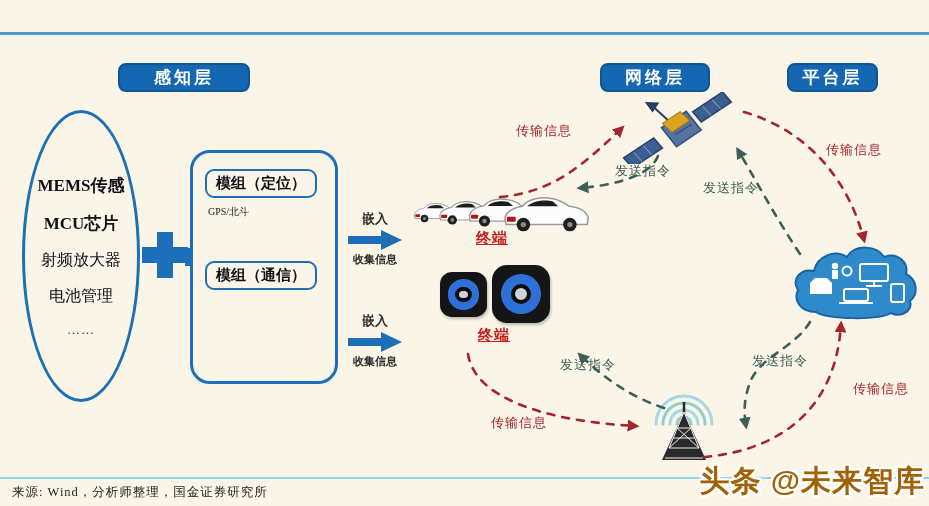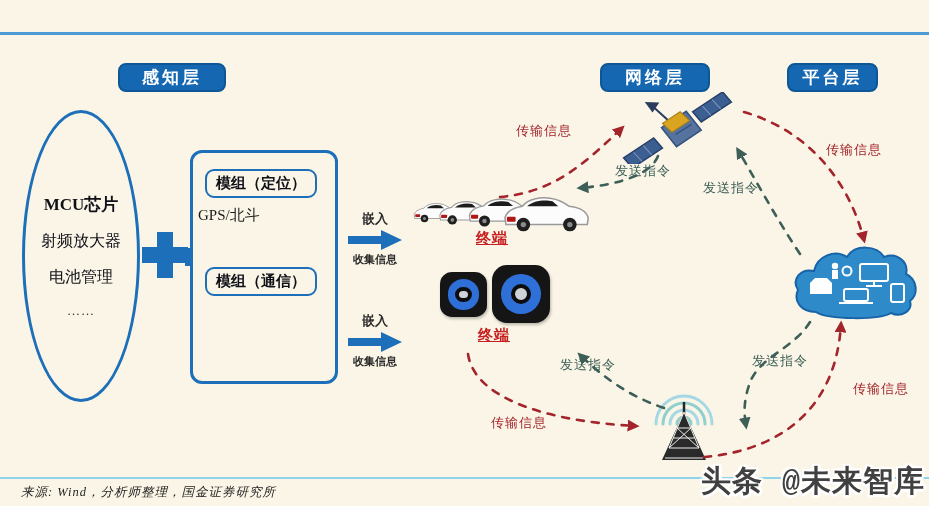--- a/index.html
+++ b/index.html
@@ -20,54 +20,54 @@
     background:#4D9BD5;
   }
   
   .pill {
     position:absolute; height:29px; border-radius:8px;
     background:#1467B0; border:2px solid #0E5796;
     color:#fff; font-size:17px; font-weight:bold; letter-spacing:3px;
     display:flex; align-items:center; justify-content:center;
     box-sizing:border-box;
   }
-  .pill-1 { left:118px; top:63px; width:108px; }
+  .pill-1 { left:118px; top:63px; width:132px; }
   .pill-2 { left:600px; top:63px; width:110px; }
   .pill-3 { left:787px; top:63px; width:91px; }
   
   .ellipse {
     position:absolute; left:22px; top:110px; width:118px; height:292px;
     border:3px solid #1C6FB8; border-radius:50%;
     display:flex; flex-direction:column; align-items:center; justify-content:center;
     gap:15px; box-sizing:border-box;
     font-family:"Liberation Serif", serif; color:#101018;
   }
   .e-item { font-size:16px; white-space:nowrap; }
   .e-bold { font-weight:bold; font-size:17px; }
   .e-dots { font-size:13px; letter-spacing:1px; color:#333; }
   
   .plus { position:absolute; left:142px; top:232px; width:46px; height:46px; }
   .plus .ph { position:absolute; left:0; top:15px; width:46px; height:16px; background:#1C6FB8; }
   .plus .pv { position:absolute; left:15px; top:0; width:16px; height:46px; background:#1C6FB8; }
   
   .modbox {
     position:absolute; left:190px; top:150px; width:148px; height:234px;
-    border:3px solid #1C6FB8; border-radius:12px; box-sizing:border-box;
+    border:3px solid #1C6FB8; border-radius:20px; box-sizing:border-box;
     font-family:"Liberation Serif", serif;
   }
   .mod-notch { position:absolute; left:-8px; top:95px; width:8px; height:18px; background:#1C6FB8; }
   .mod-title {
     margin:16px 0 0 12px; display:inline-block; width:fit-content;
     border:2.5px solid #1C6FB8; border-radius:9px; padding:3px 9px;
     font-weight:bold; font-size:15px; color:#101018; white-space:nowrap;
   }
   .mt2 { margin-top:42px;text-align:right; }
   .mod-body {
-    margin:8px 0 0 5px; width:118px;
-    font-size:15px; color:#1a1a1a; line-height:1.25; word-break:break-all;
+    margin:8px 0 0 15px; width:118px;
+    font-size:10px; color:#1a1a1a; line-height:1.25; word-break:break-all;
   }
   
   .embed-group { position:absolute; width:58px; text-align:center;
     font-family:Liberation Mono, monospace; color:#2a2a2a;margin-top:16px; }
   .eg1 { left:346px; top:194px; }
   .eg2 { left:346px; top:296px; }
   .embed-label { font-size:13px; font-weight:bold; margin-bottom:2px; }
   .collect-label { font-size:11px; font-weight:bold; margin-top:2px; white-space:nowrap; }
   .fat-arrow { display:block; margin:0 auto; }
   
@@ -102,44 +102,44 @@
   .fl2 { left:615px; top:162px; }
   .fl3 { left:826px; top:141px; }
   .fl4 { left:703px; top:179px; }
   .fl5 { left:752px; top:352px; }
   .fl6 { left:853px; top:380px; }
   .fl7 { left:560px; top:356px; }
   .fl8 { left:491px; top:414px; }
   
   .footer-rule { position:absolute; left:0; top:477px; width:929px; height:2px; background:#8FD4EA; }
   .source {
-    position:absolute; left:21px; top:484px;
-    font-family:"Liberation Serif", serif; font-style:italic;
+    position:absolute; left:12px; top:484px;
+    font-family:"Liberation Serif", serif; 
     font-size:12.5px; color:#1e1e1e; letter-spacing:1px;
   }
   .watermark {
     position:absolute; right:4px; top:461px; z-index:5;
-    font-size:30px; font-weight:bold; color:#404040; letter-spacing:1px;
+    font-size:30px; font-weight:bold; color:#a16207; letter-spacing:1px;
     text-shadow:-2px -2px 0 #fff, 2px -2px 0 #fff, -2px 2px 0 #fff,
                  2px 2px 0 #fff, 0 3px 0 #fff, 3px 0 0 #fff;
-    font-family:Liberation Mono, monospace;
   }
 </style>
 </head>
 <body>
 
 <div class="frame">
 
   <div class="title-rule"></div>
 
   <div class="pill pill-1">感知层</div>
   <div class="pill pill-2">网络层</div>
   <div class="pill pill-3">平台层</div>
 
   <div class="ellipse">
+    <div class="e-item e-bold">MEMS传感</div>
     <div class="e-item e-bold">MCU芯片</div>
     <div class="e-item">射频放大器</div>
     <div class="e-item">电池管理</div>
     <div class="e-item e-dots">……</div>
   </div>
 
   <div class="plus">
     <div class="ph"></div>
       <div class="pv"></div>
   </div>

